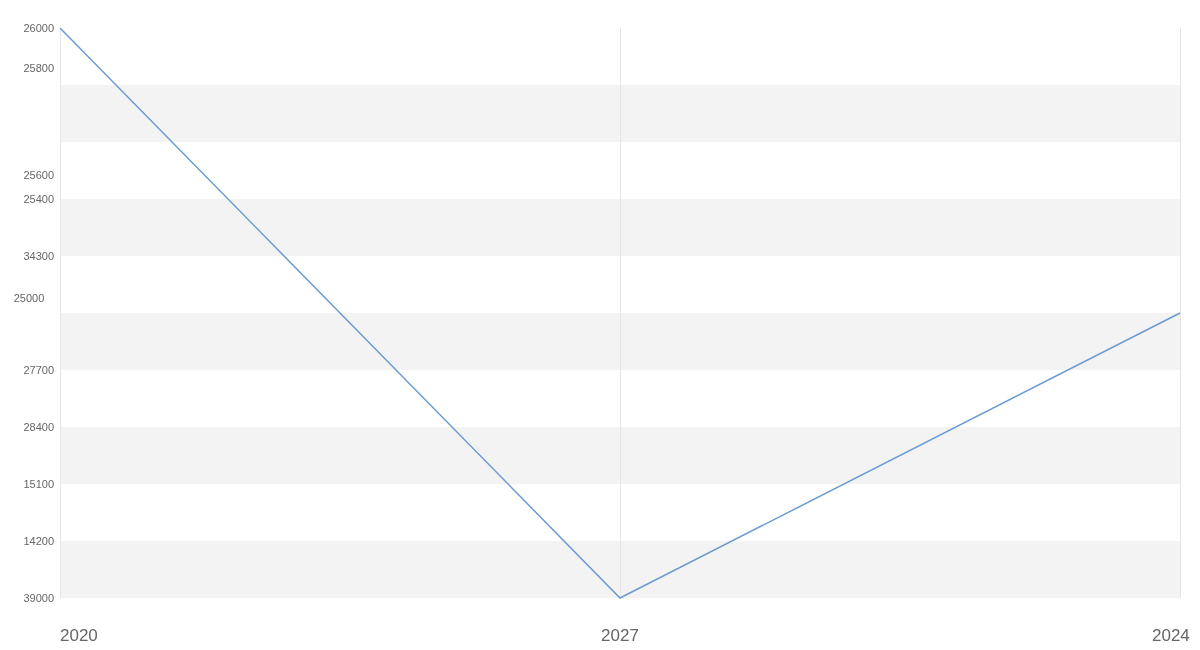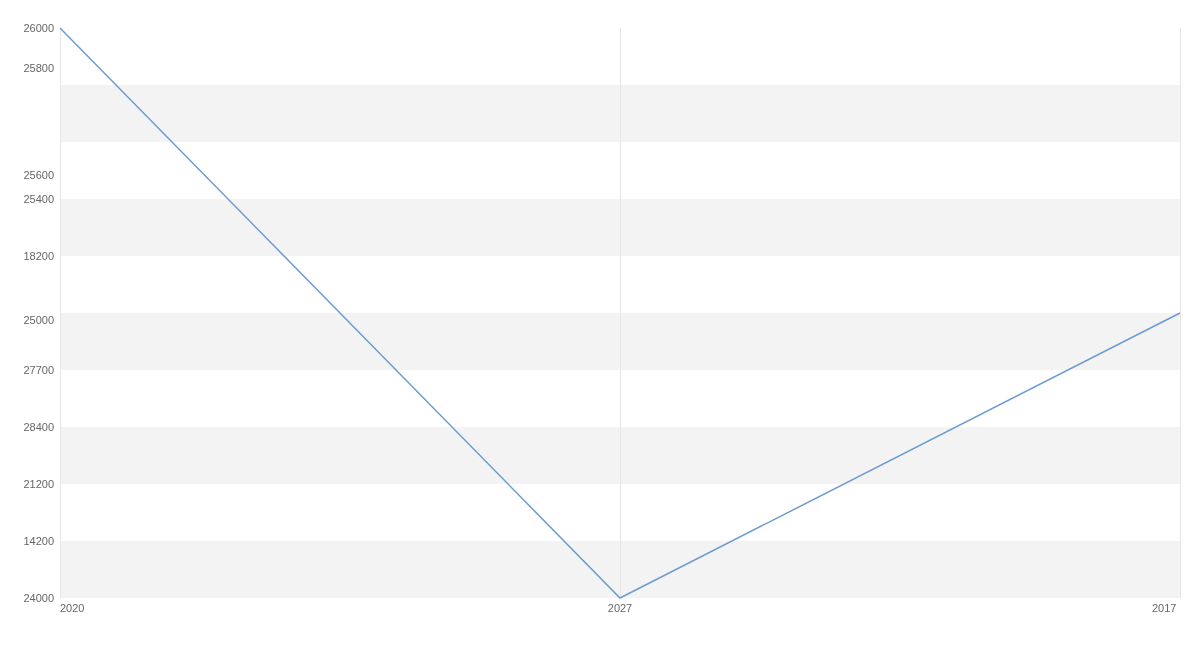--- a/index.html
+++ b/index.html
@@ -68,22 +68,22 @@
     position: absolute;
     right: 1146px;
     width: 50px;
     text-align: right;
     font-size: 11px;
     color: #666;
     transform: translateY(-50%);
   }
   .xtick {
     position: absolute;
-    top: 602px;
-    font-size: 11px;
+    top: 626px;
+    font-size: 17px;
     color: #666;
   }
 </style>
 </head>
 <body>
 
 <div class="chart-wrap">
 
   <div class="plot" id="plot">
     <div class="axis-x"></div>
@@ -92,27 +92,27 @@
       <div class="band" style="top: 285px; height: 57px;"></div>
       <div class="band" style="top: 171px; height: 57px;"></div>
       <div class="band" style="top: 57px; height: 57px;"></div>
       <div class="gridline-v" style="left: 0px;"></div>
       <div class="gridline-v" style="left: 560px;"></div>
       <div class="gridline-v" style="left: 1120px;"></div>
       <svg class="poly" id="svg" preserveAspectRatio="none" viewBox="0 0 1120 570">
         <polyline points="0,0 560,570 1120,285" fill="none" stroke="#6b9bd2" stroke-width="1.5"></polyline>
       </svg>
   </div>
-<div class="ytick" style="top: 598px;">24000</div>
+<div class="ytick" style="top: 598px;">39000</div>
     <div class="ytick" style="top: 541px;">14200</div>
-    <div class="ytick" style="top: 484px;">21200</div>
+    <div class="ytick" style="top: 484px;">15100</div>
     <div class="ytick" style="top: 427px;">28400</div>
     <div class="ytick" style="top: 370px;">27700</div>
-    <div class="ytick" style="top: 320px;">25000</div>
-    <div class="ytick" style="top: 256px;">18200</div>
+    <div class="ytick" style="top: 298px; text-align: center;">25000</div>
+    <div class="ytick" style="top: 256px;">34300</div>
     <div class="ytick" style="top: 199px;">25400</div>
     <div class="ytick" style="top: 160px; margin-top: 15px;">25600</div>
     <div class="ytick" style="top: 68px;">25800</div>
     <div class="ytick" style="top: 28px;">26000</div>
     <div class="xtick" style="left: 60px;">2020</div>
     <div class="xtick" style="left: 620px; transform: translateX(-50%);">2027</div>
-    <div class="xtick" style="left: 1152px;">2017</div>
+    <div class="xtick" style="left: 1152px;">2024</div>
   </div>
 
 </body></html>

